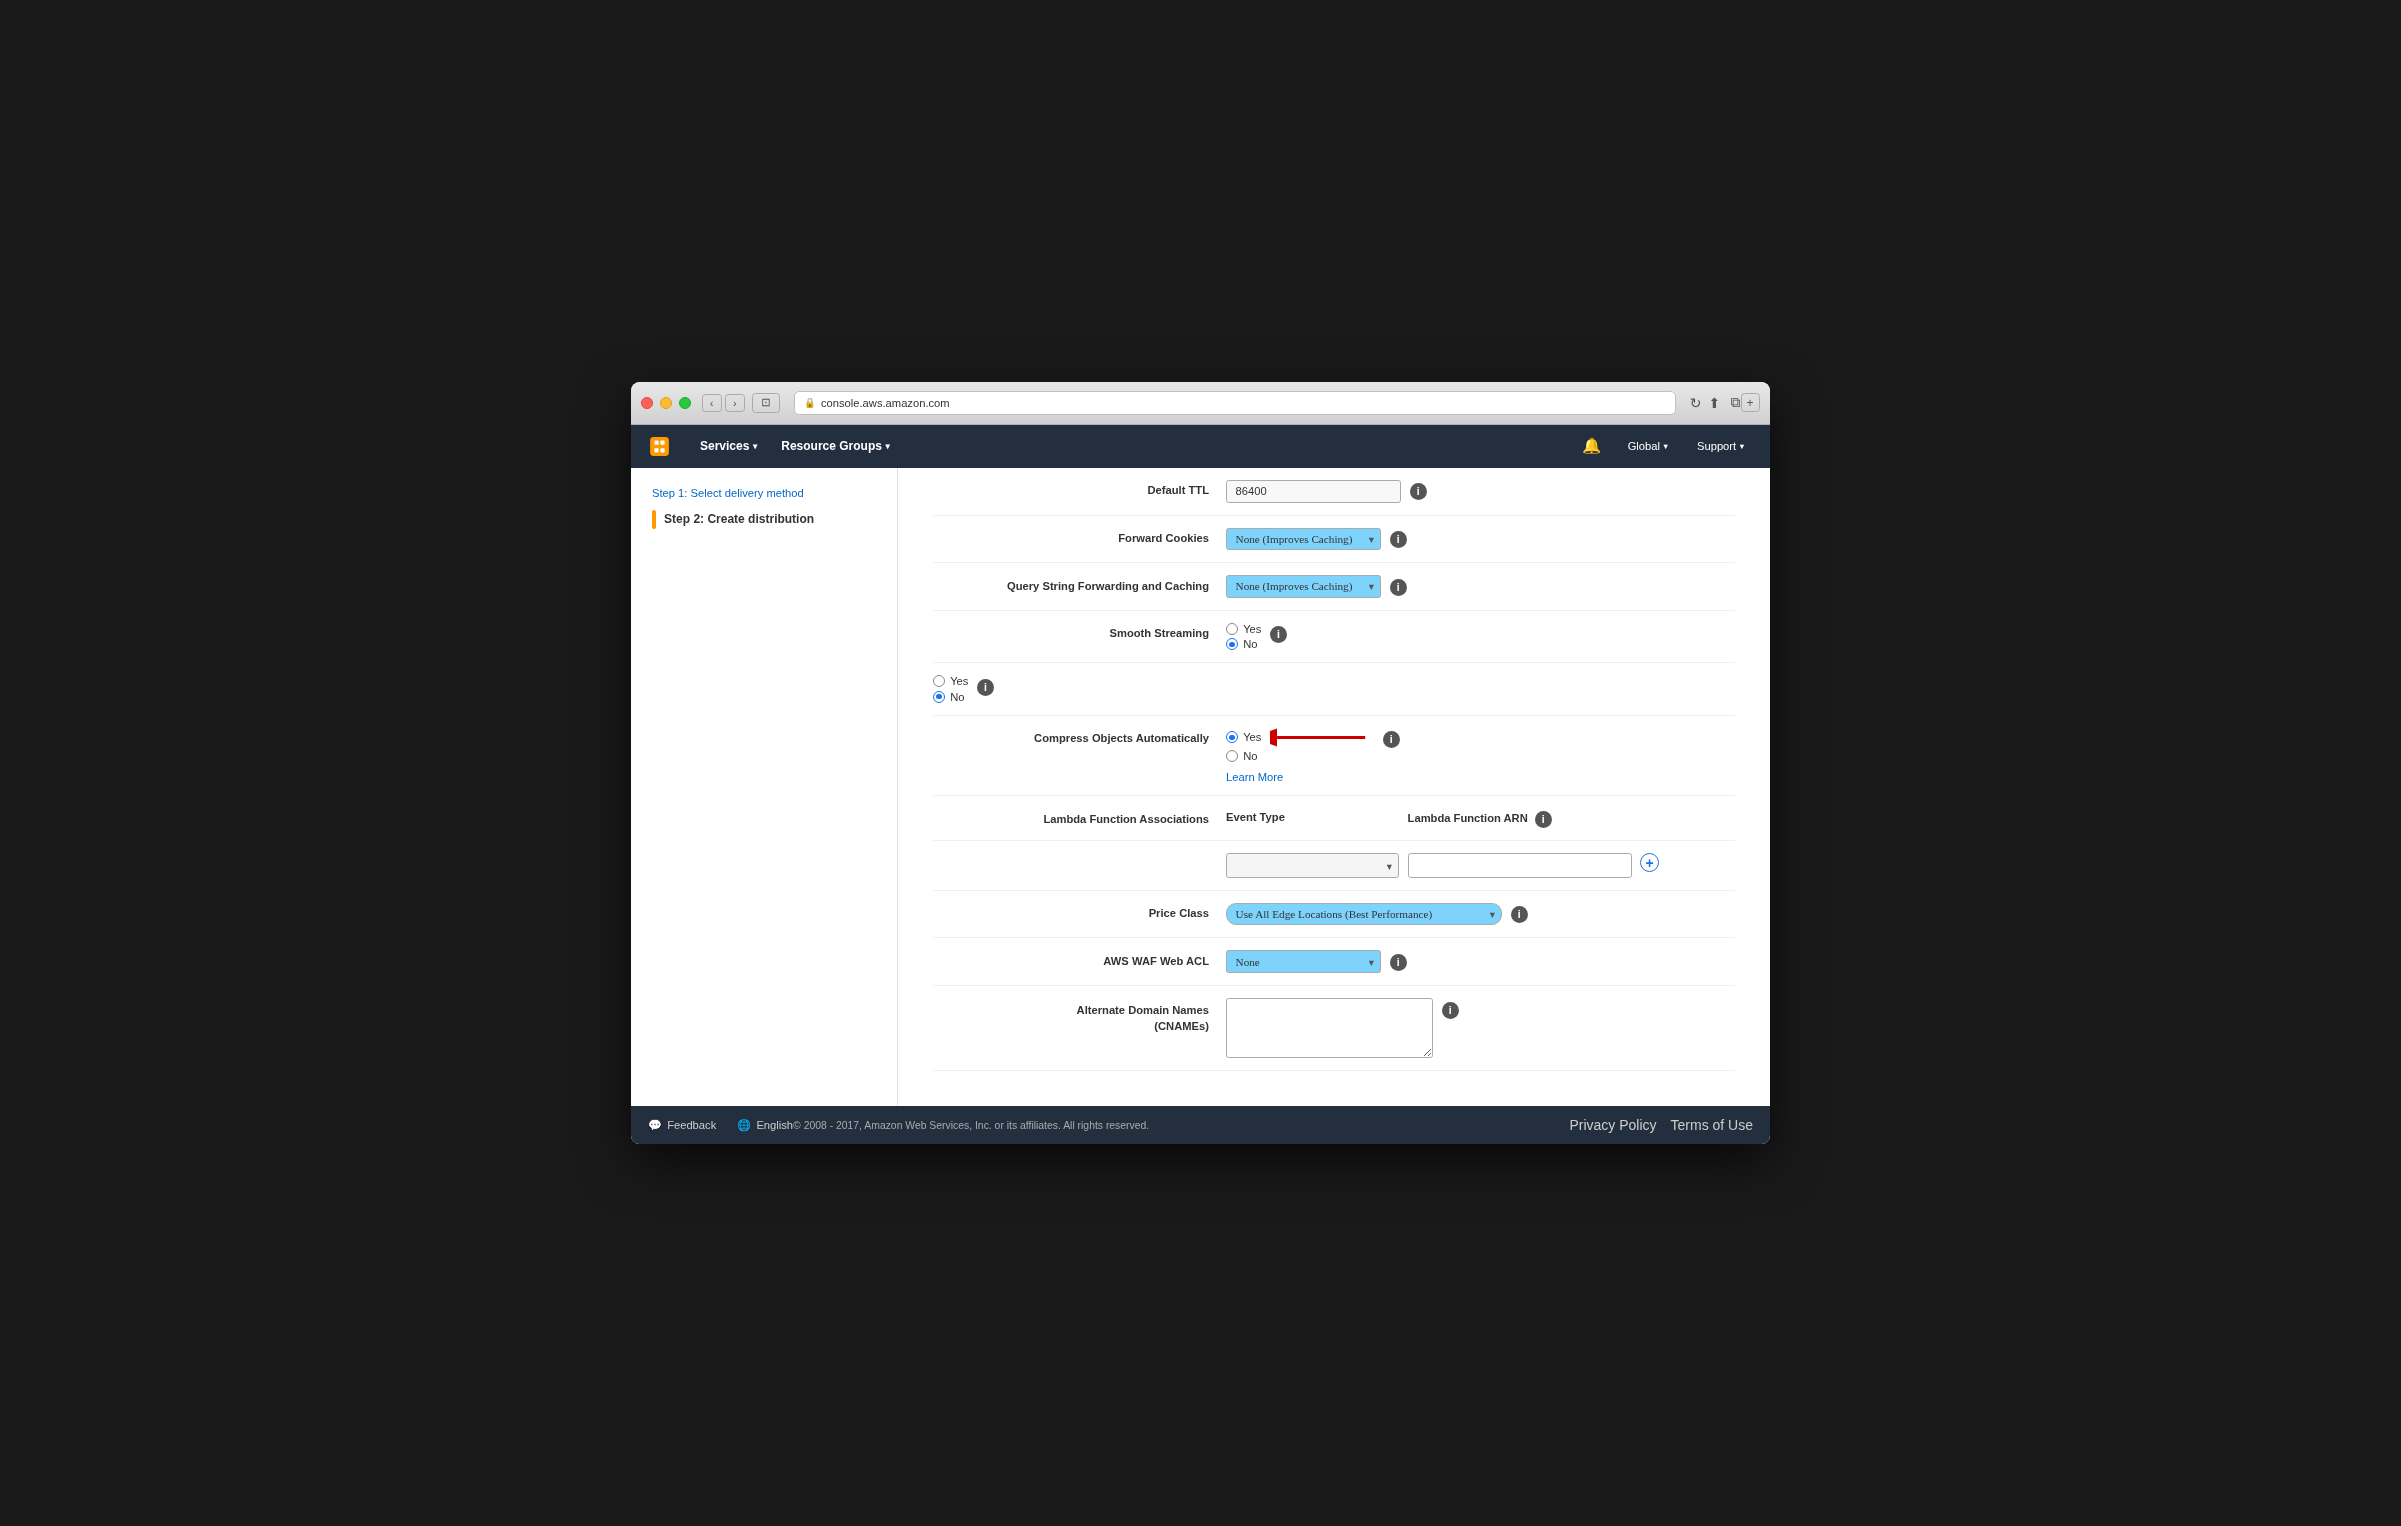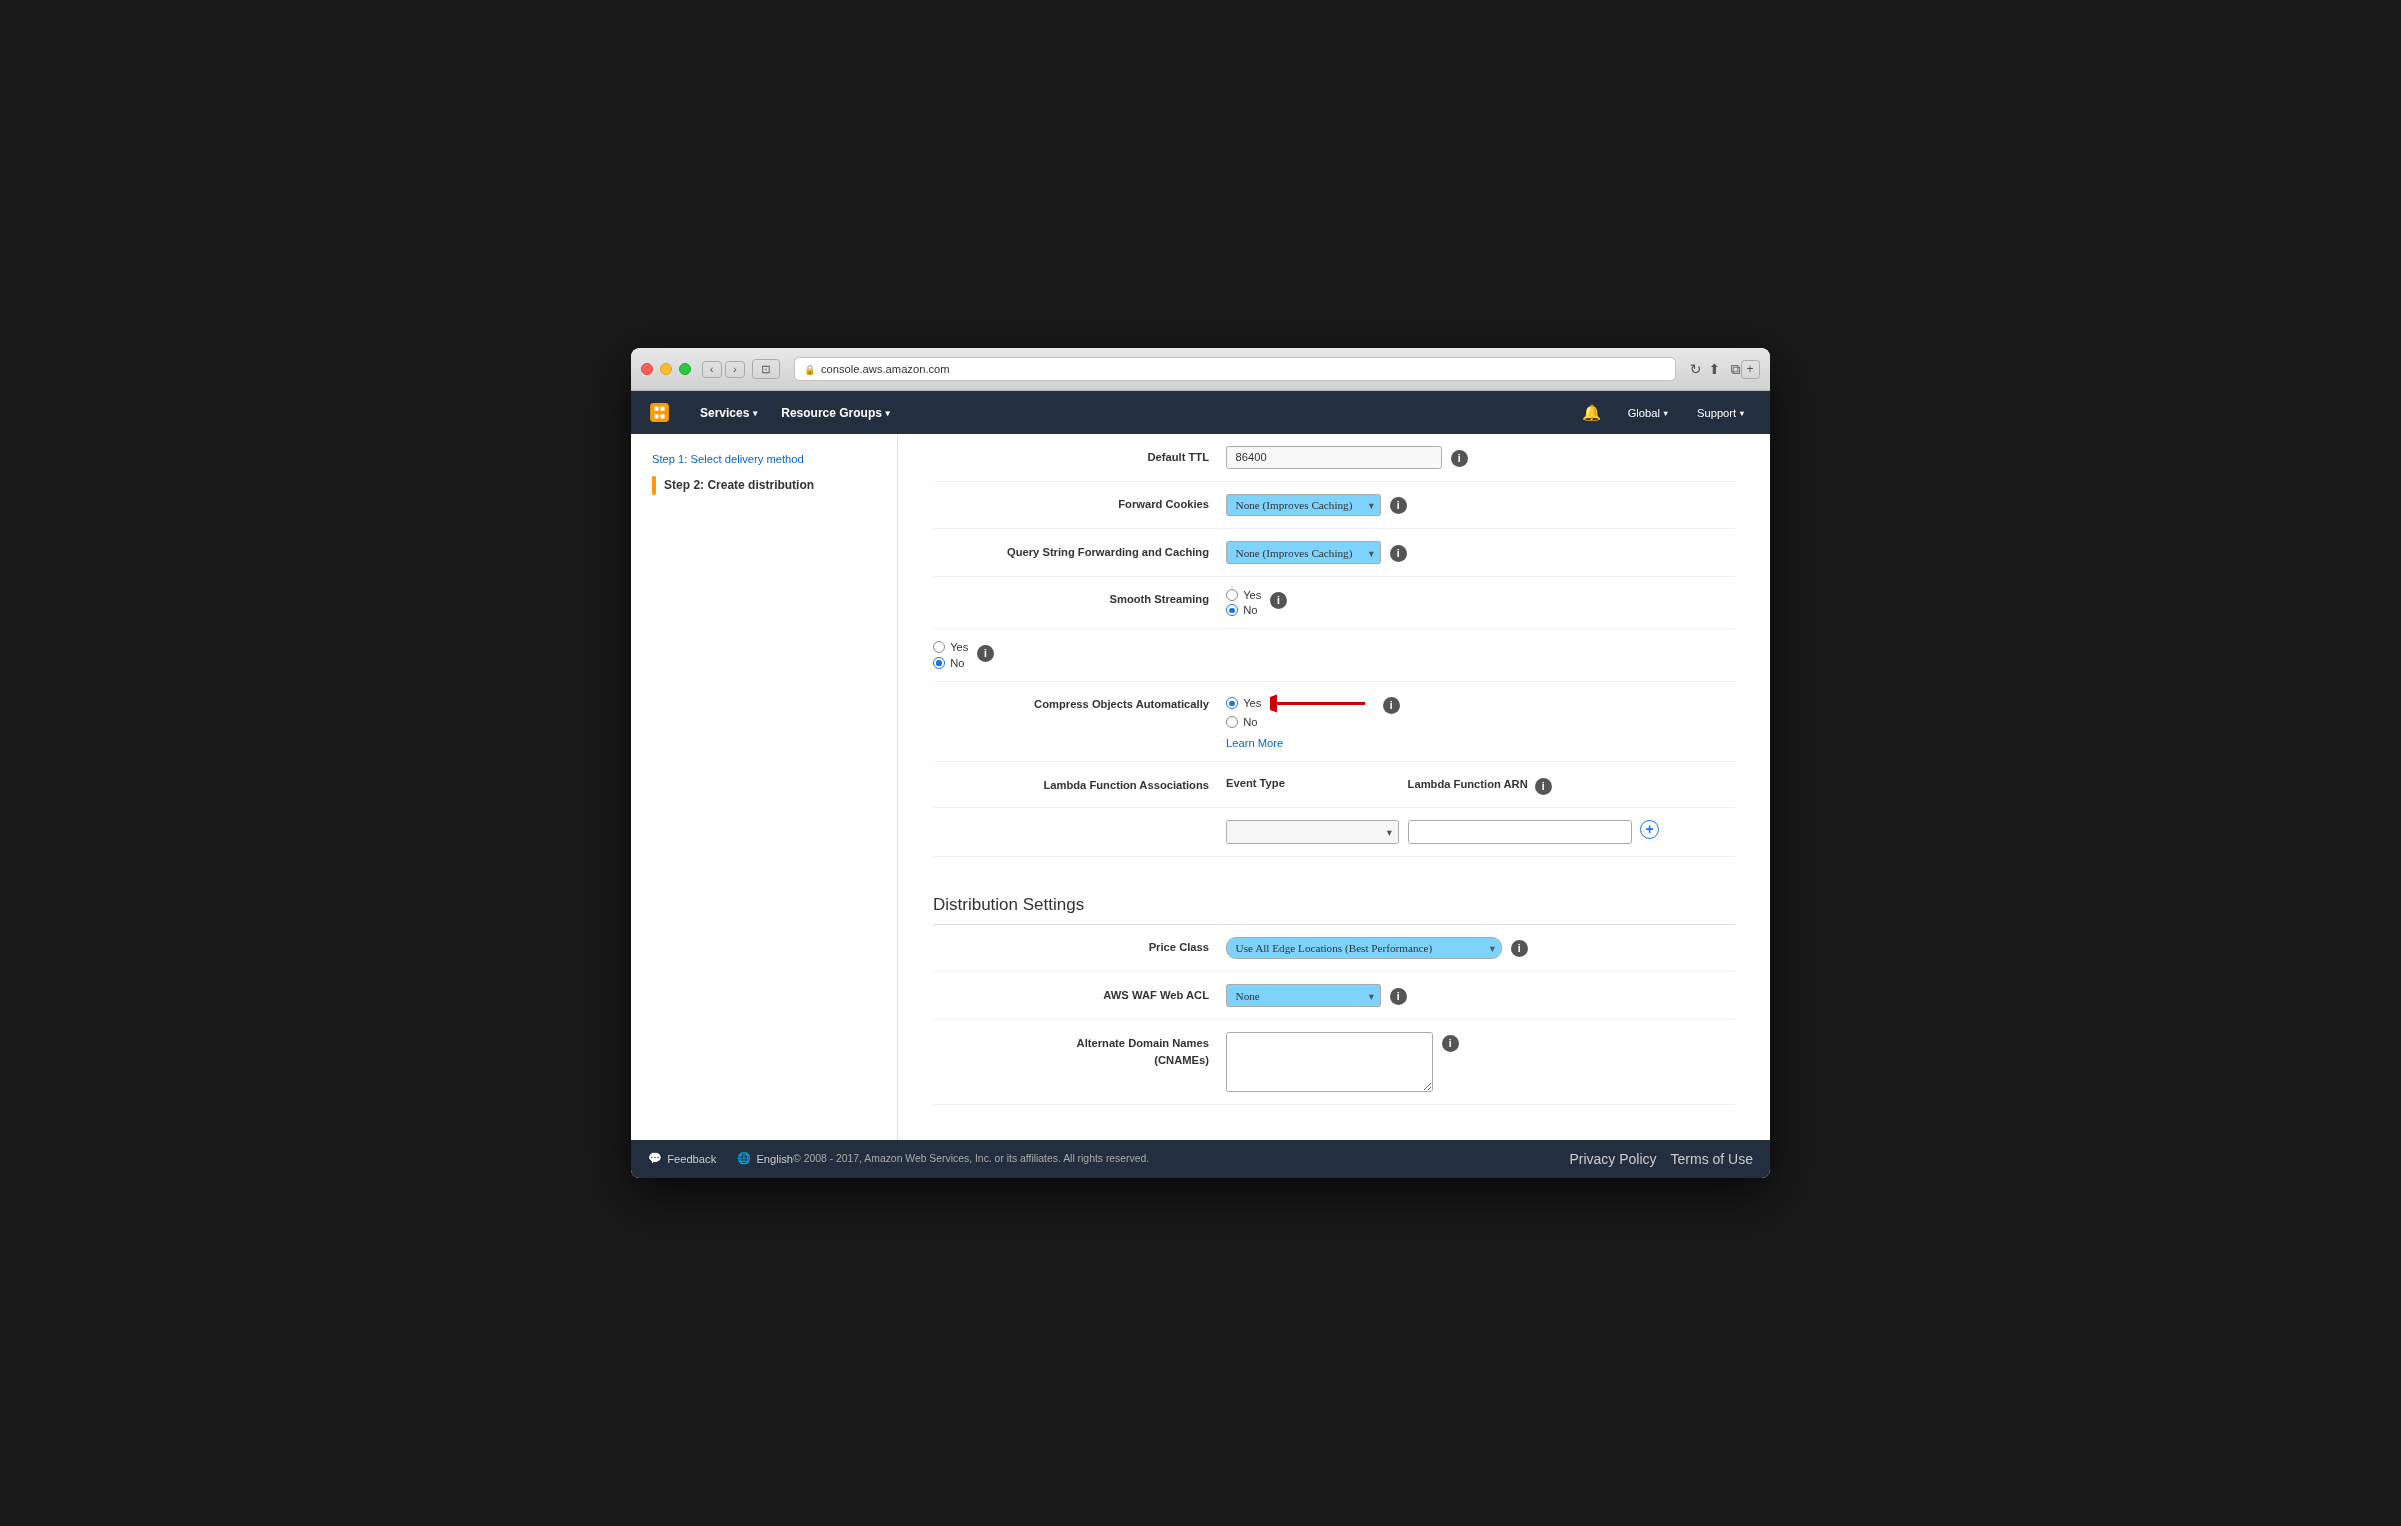--- a/index.html
+++ b/index.html
@@ -464,21 +464,21 @@
         <span>Step 2: Create distribution</span>
       </div>
     </div>
 
     <div class="content">
       <div class="form-table">
 
         <div class="form-row">
           <div class="form-label">Default TTL</div>
           <div class="form-control">
-            <input class="form-input" value="86400" style="width: 216px;">
+            <input class="form-input" value="86400" style="width: 175px;">
             <div class="info-icon">i</div>
           </div>
         </div>
 
         <div class="form-row">
           <div class="form-label">Forward Cookies</div>
           <div class="form-control">
             <div class="select-wrapper">
               <select class="form-select">
                 <option>None (Improves Caching)</option>
@@ -585,23 +585,20 @@
             <div class="lambda-select-wrapper">
               <select class="lambda-select">
                 <option value=""></option>
               </select>
             </div>
             <input class="lambda-arn-input" value="" style="">
             <div class="plus-circle">+</div>
           </div>
         </div>
 
-        <div style="padding:17px 0 0 0;">
-          <h2 class="section-title">Distribution Settings</h2>
-        </div>
 
         <div class="form-row">
           <div class="form-label">Price Class</div>
           <div class="form-control">
             <div class="select-wrapper">
               <select class="form-select price-select">
                 <option>Use All Edge Locations (Best Performance)</option>
               </select>
             </div>
             <div class="info-icon">i</div>

